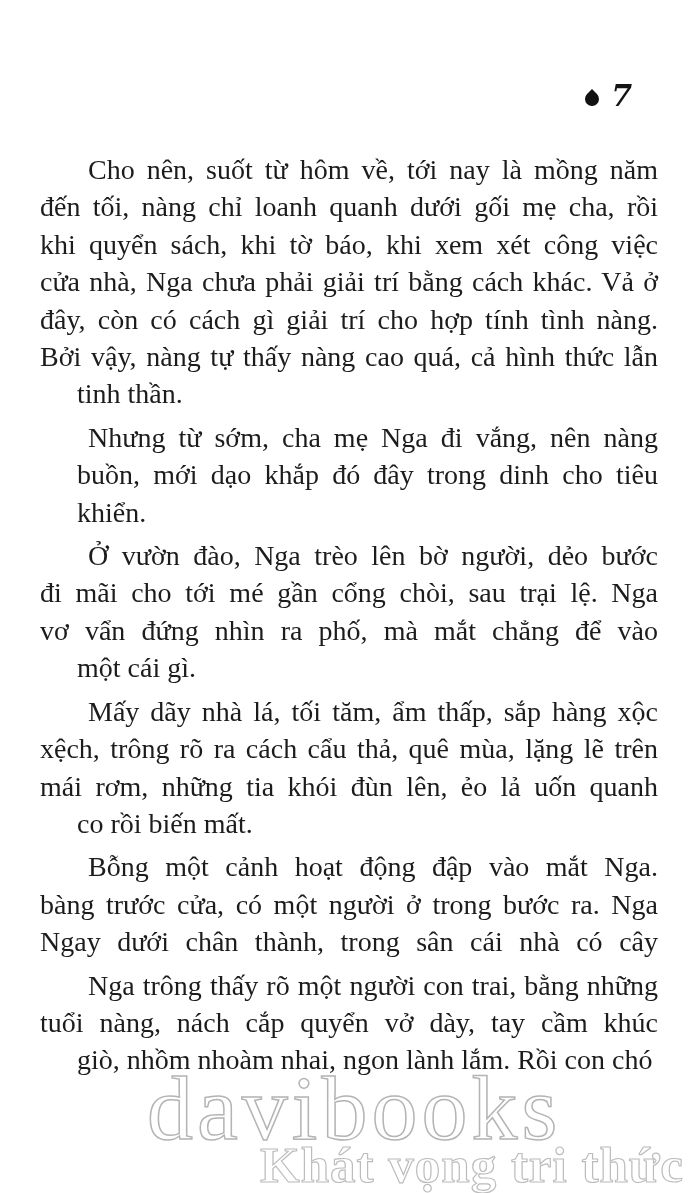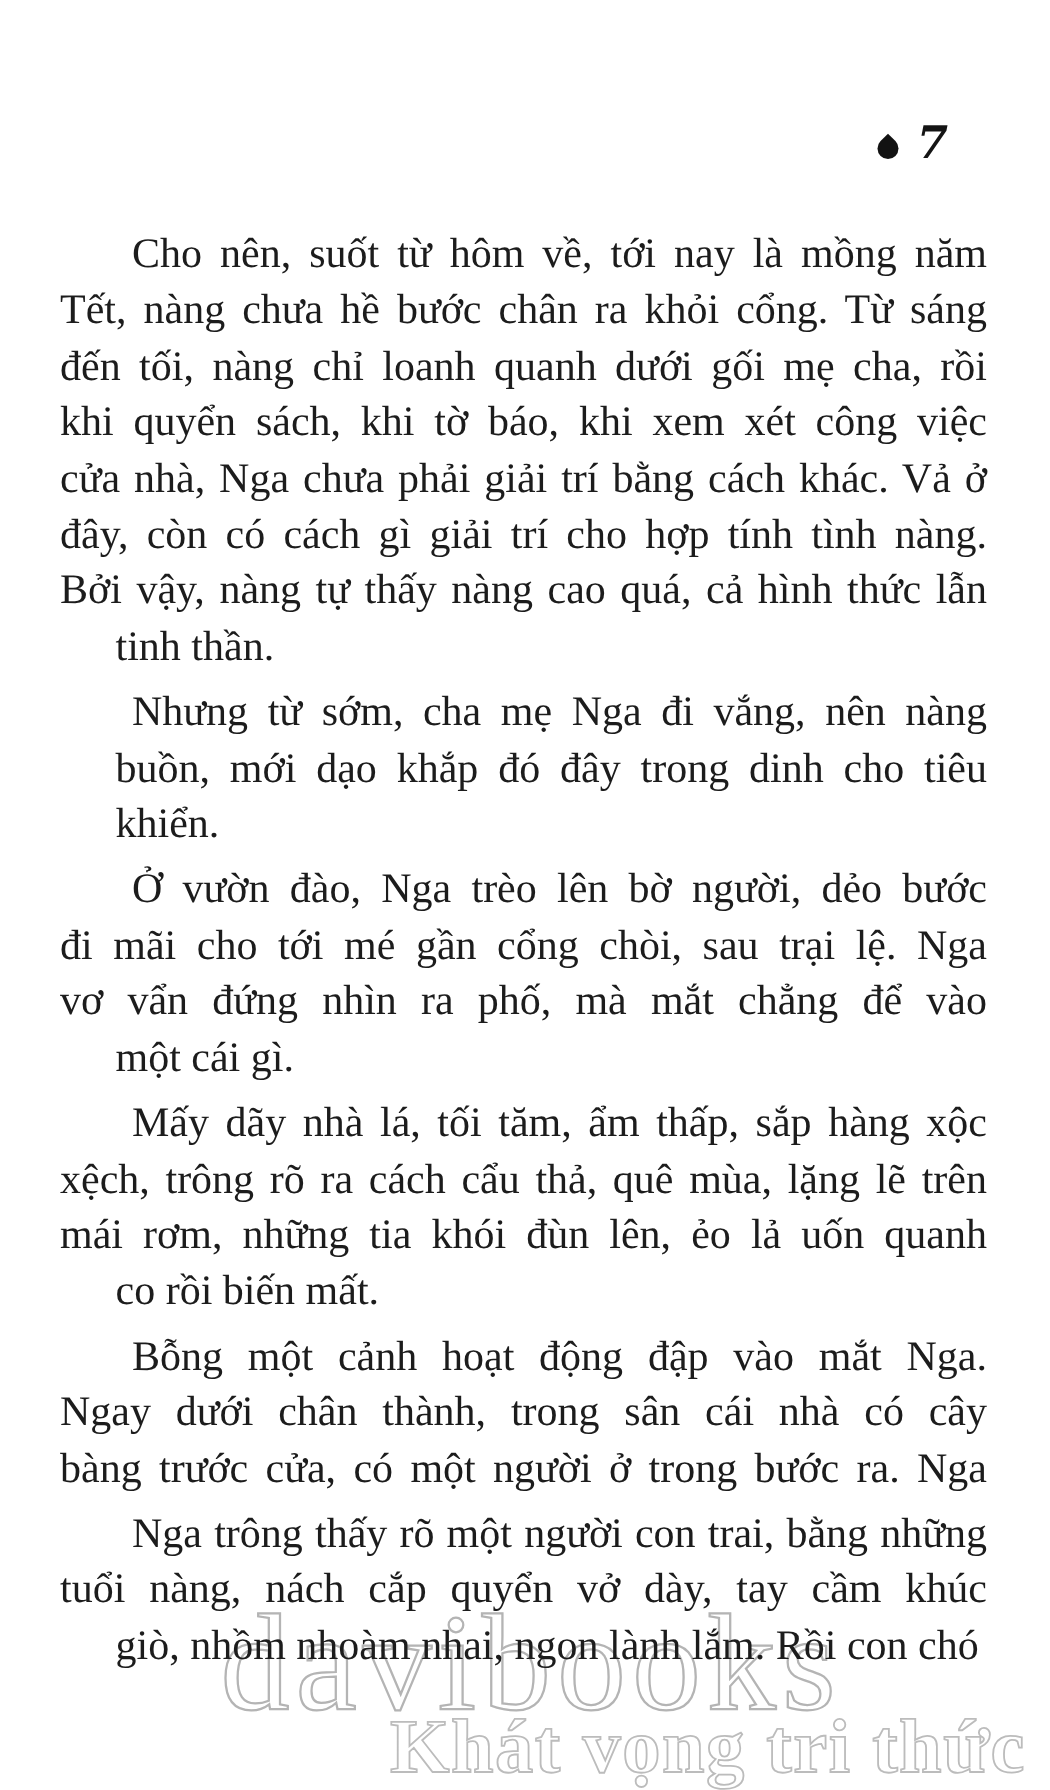--- a/index.html
+++ b/index.html
@@ -116,21 +116,20 @@
   </div>
 
   <div class="running-header">
     <span class="droplet"></span>
     <span class="page-number">7</span>
   </div>
 
   <div class="text-block">
       <div class="para">
         <div class="line first">Cho nên, suốt từ hôm về, tới nay là mồng năm</div>
-        <div class="line">Tết, nàng chưa hề bước chân ra khỏi cổng. Từ sáng</div>
         <div class="line">đến tối, nàng chỉ loanh quanh dưới gối mẹ cha, rồi</div>
         <div class="line">khi quyển sách, khi tờ báo, khi xem xét công việc</div>
         <div class="line">cửa nhà, Nga chưa phải giải trí bằng cách khác. Vả ở</div>
         <div class="line">đây, còn có cách gì giải trí cho hợp tính tình nàng.</div>
         <div class="line">Bởi vậy, nàng tự thấy nàng cao quá, cả hình thức lẫn</div>
         <div class="line last">tinh thần.</div>
       </div>
       <div class="para">
         <div class="line first">Nhưng từ sớm, cha mẹ Nga đi vắng, nên nàng</div>
         <div class="line last">buồn, mới dạo khắp đó đây trong dinh cho tiêu khiển.</div>
@@ -142,22 +141,22 @@
         <div class="line last">một cái gì.</div>
       </div>
       <div class="para">
         <div class="line first">Mấy dãy nhà lá, tối tăm, ẩm thấp, sắp hàng xộc</div>
         <div class="line">xệch, trông rõ ra cách cẩu thả, quê mùa, lặng lẽ trên</div>
         <div class="line">mái rơm, những tia khói đùn lên, ẻo lả uốn quanh</div>
         <div class="line last">co rồi biến mất.</div>
       </div>
       <div class="para">
         <div class="line first">Bỗng một cảnh hoạt động đập vào mắt Nga.</div>
+        <div class="line">bàng trước cửa, có một người ở trong bước ra. Nga</div>
         <div class="line">Ngay dưới chân thành, trong sân cái nhà có cây</div>
-        <div class="line">bàng trước cửa, có một người ở trong bước ra. Nga</div>
       </div>
       <div class="para">
         <div class="line first">Nga trông thấy rõ một người con trai, bằng những</div>
         <div class="line">tuổi nàng, nách cắp quyển vở dày, tay cầm khúc</div>
         <div class="line last">giò, nhồm nhoàm nhai, ngon lành lắm. Rồi con chó</div>
       </div>
     </div>
 
 </div>
 

